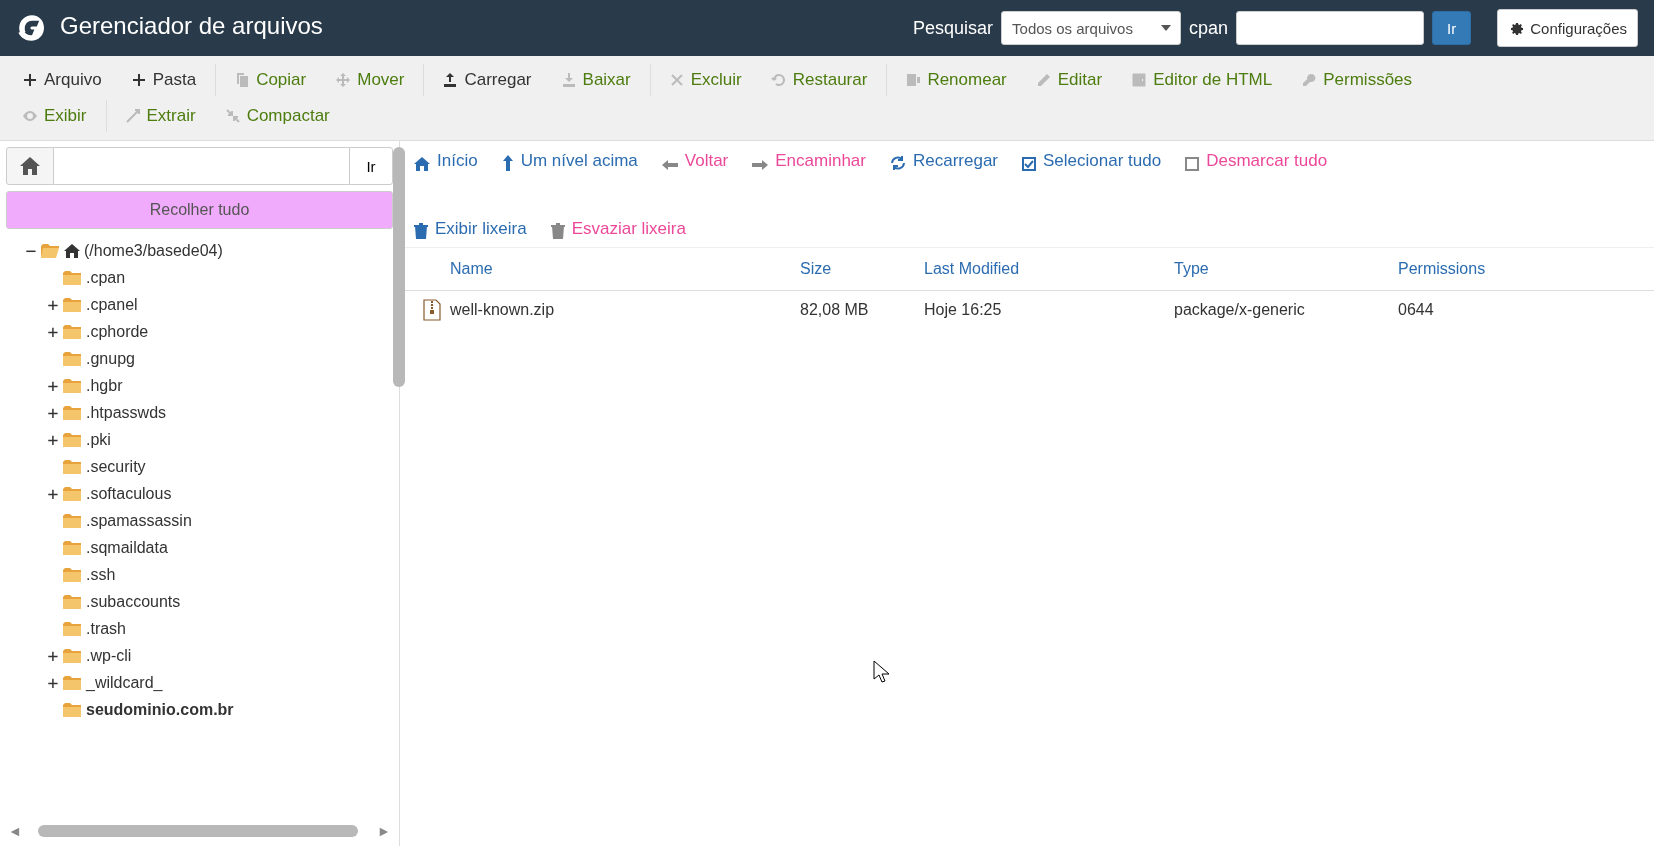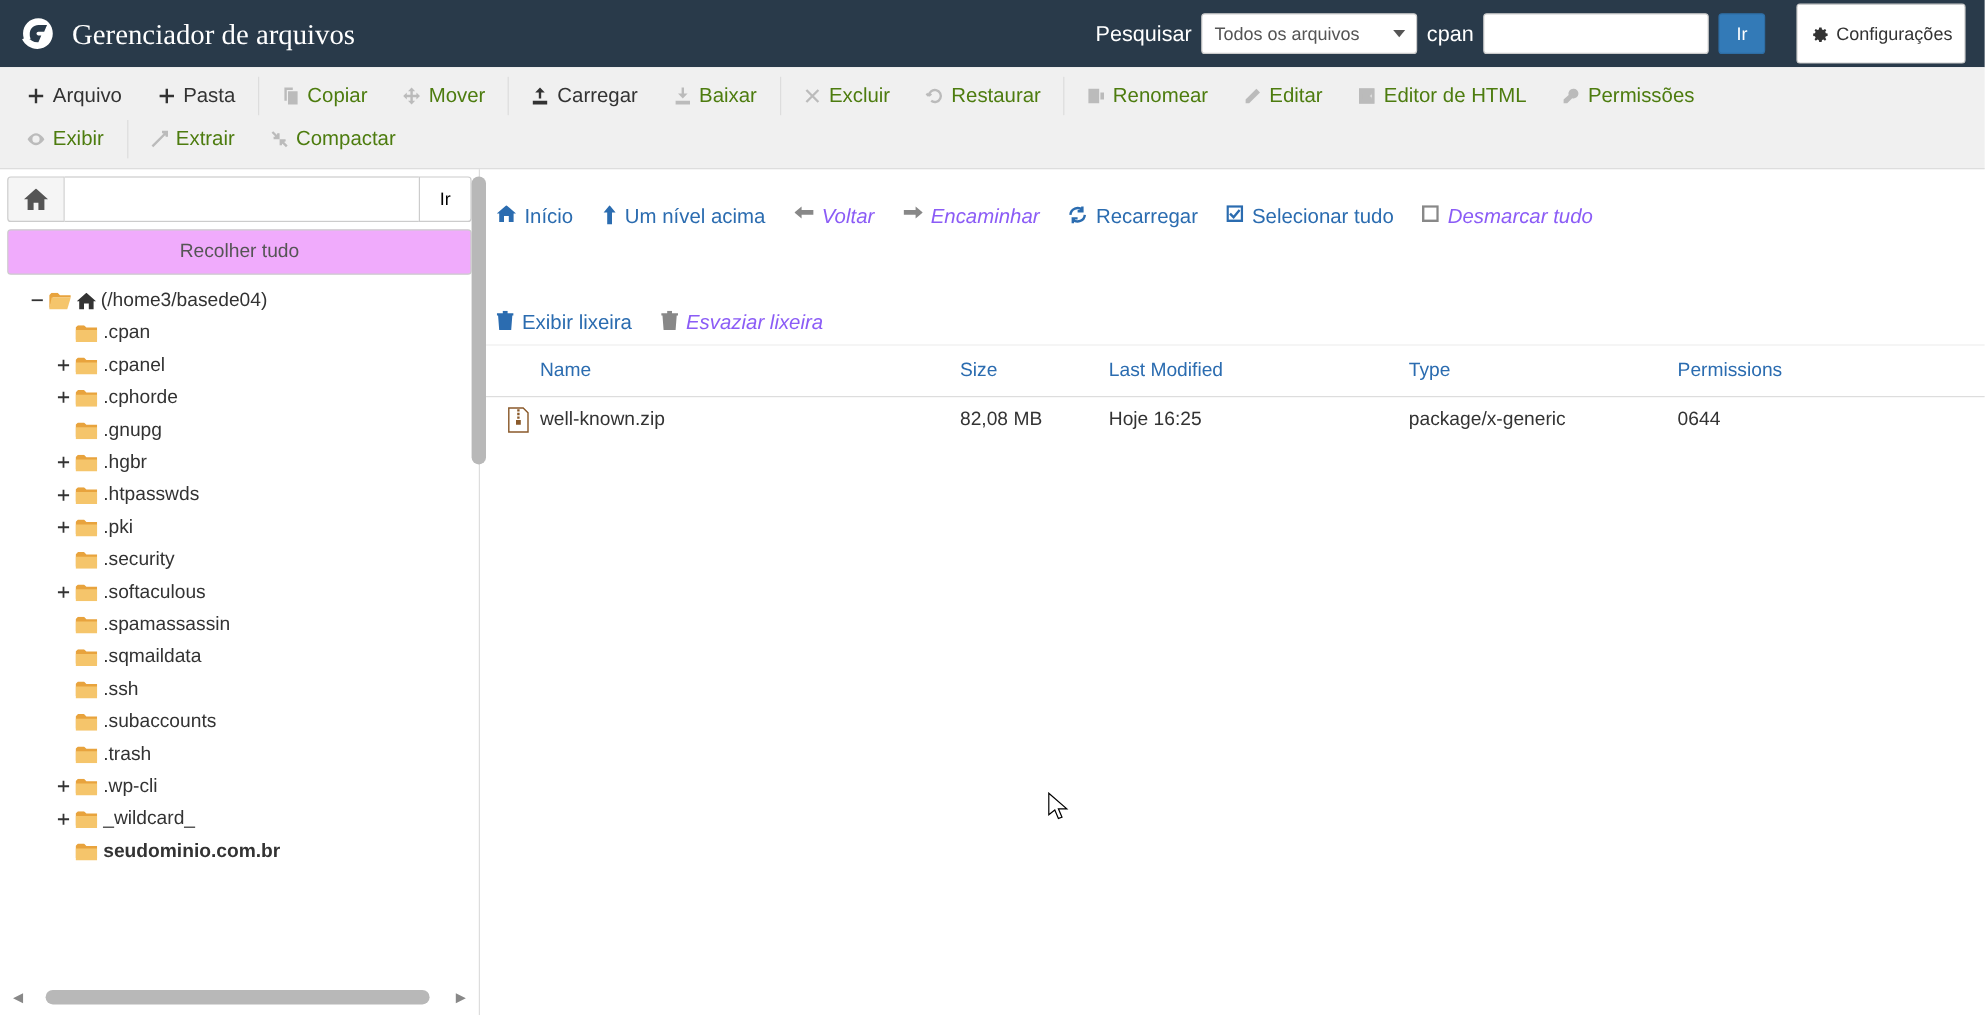--- a/index.html
+++ b/index.html
@@ -1,31 +1,31 @@
 <!DOCTYPE html>
 <html><head>
 <meta charset="utf-8">
 <style>
 * { box-sizing: border-box; margin: 0; padding: 0; }
 body { font-family: -apple-system, BlinkMacSystemFont, "Segoe UI", Helvetica, Arial, sans-serif; font-size: 14px; color: #333; background: #fff; overflow: hidden; }
 
 
 .header { background: #293a4a; color: #fff; display: flex; align-items: center; height: 56px; padding: 0 16px; }
-.logo-group { display: flex; align-items: flex-end; gap: 12px; font-family: Liberation Serif, serif; }
+.logo-group { display: flex; align-items: flex-start; gap: 12px; }
 .cp-logo { width: 32px; height: 32px; }
 .app-title { font-size: 24px; font-weight: 400; color: #fff; }
 .header-spacer { flex: 1; }
 .search-group { display: flex; align-items: center; gap: 8px; }
 .search-label { font-size: 18px; color: #fff; }
 .search-select { height: 34px; background: #fff; color: #555; border: 1px solid #ccc; border-radius: 3px; padding: 0 26px 0 10px; font-size: 15px; appearance: none; position: relative; width: 180px; }
 .select-wrap { position: relative; }
 .select-wrap::after { content: ""; position: absolute; right: 10px; top: 50%; transform: translateY(-50%); width: 0; height: 0; border-left: 5px solid transparent; border-right: 5px solid transparent; border-top: 6px solid #555; pointer-events: none; }
 .search-input { height: 34px; width: 188px; background: #fff; border: 1px solid #ccc; border-radius: 3px; padding: 0 8px; }
 .go-btn { height: 34px; padding: 0 14px; background: #337ab7; color: #fff; border: 1px solid #2e6da4; border-radius: 3px; font-size: 15px; cursor: pointer; }
-.settings-btn { height: 50px; padding: 0 10px; background: #fff; color: #333; border: 1px solid #ccc; border-radius: 3px; font-size: 15px; cursor: pointer; display: flex; align-items: center; gap: 6px; margin-left: 18px; }
+.settings-btn { height: 38px; padding: 0 10px; background: #fff; color: #333; border: 1px solid #ccc; border-radius: 3px; font-size: 15px; cursor: pointer; display: flex; align-items: center; gap: 6px; margin-left: 18px; }
 
 
 .toolbar { background: #f0f0f0; border-bottom: 1px solid #ddd; display: flex; flex-wrap: wrap; align-items: center; padding: 6px 8px; min-height: 48px; }
 .tb-item { display: flex; align-items: center; gap: 6px; padding: 8px 14px; font-size: 17px; cursor: pointer; color: #333; border-right: 1px solid transparent; }
 .tb-item.disabled { color: #4d7c0f; cursor: default; }
 .tb-item.active { color: #333; font-weight: 500; }
 .tb-sep { width: 1px; height: 32px; background: #ddd; margin: 0 4px; }
 .tb-icon { width: 16px; height: 16px; display: inline-flex; align-items: center; justify-content: center; }
 
 
@@ -51,23 +51,23 @@
 .vscroll-thumb { position: absolute; right: 0; top: 0; width: 12px; height: 240px; background: #b8b8b8; border-radius: 6px; }
 
 .sidebar-bottom-scroll { display:flex; align-items:center; height: 18px; margin-top: 4px; }
 .sb-arrow { width: 18px; text-align:center; color:#888; font-size: 14px; }
 .sb-track { flex:1; height: 14px; background: transparent; position: relative; }
 .sb-thumb { position:absolute; left: 14px; top: 1px; height: 12px; width: 320px; background:#b8b8b8; border-radius: 6px; }
 
 
 .main { flex: 1; display: flex; flex-direction: column; min-width: 0; }
 .action-bar { padding: 10px 14px 8px; display: flex; flex-wrap: wrap; gap: 24px; align-items: center; border-bottom: 1px solid #eee; }
-.ab-item { display: flex; align-items: flex-start; gap: 7px; font-size: 17px; cursor: pointer; margin-top: 20px; }
+.ab-item { display: flex; align-items: flex-end; gap: 7px; font-size: 17px; cursor: pointer; }
 .ab-item.blue { color: #2b6cb0; }
-.ab-item.gray { color: #8b5cf6; font-style: italic; }
+.ab-item.gray { color: #ec4899; }
 
 .table-head { display: flex; border-bottom: 1px solid #ddd; padding: 12px 0 12px 50px; font-size: 16px; }
 .th { color: #2b6cb0; cursor: pointer; }
 .th-name { flex: 0 0 350px; }
 .th-size { flex: 0 0 124px; }
 .th-mod { flex: 0 0 250px; }
 .th-type { flex: 0 0 224px; }
 .th-perm { flex: 1; }
 
 .file-list { flex: 1; overflow: auto; }

